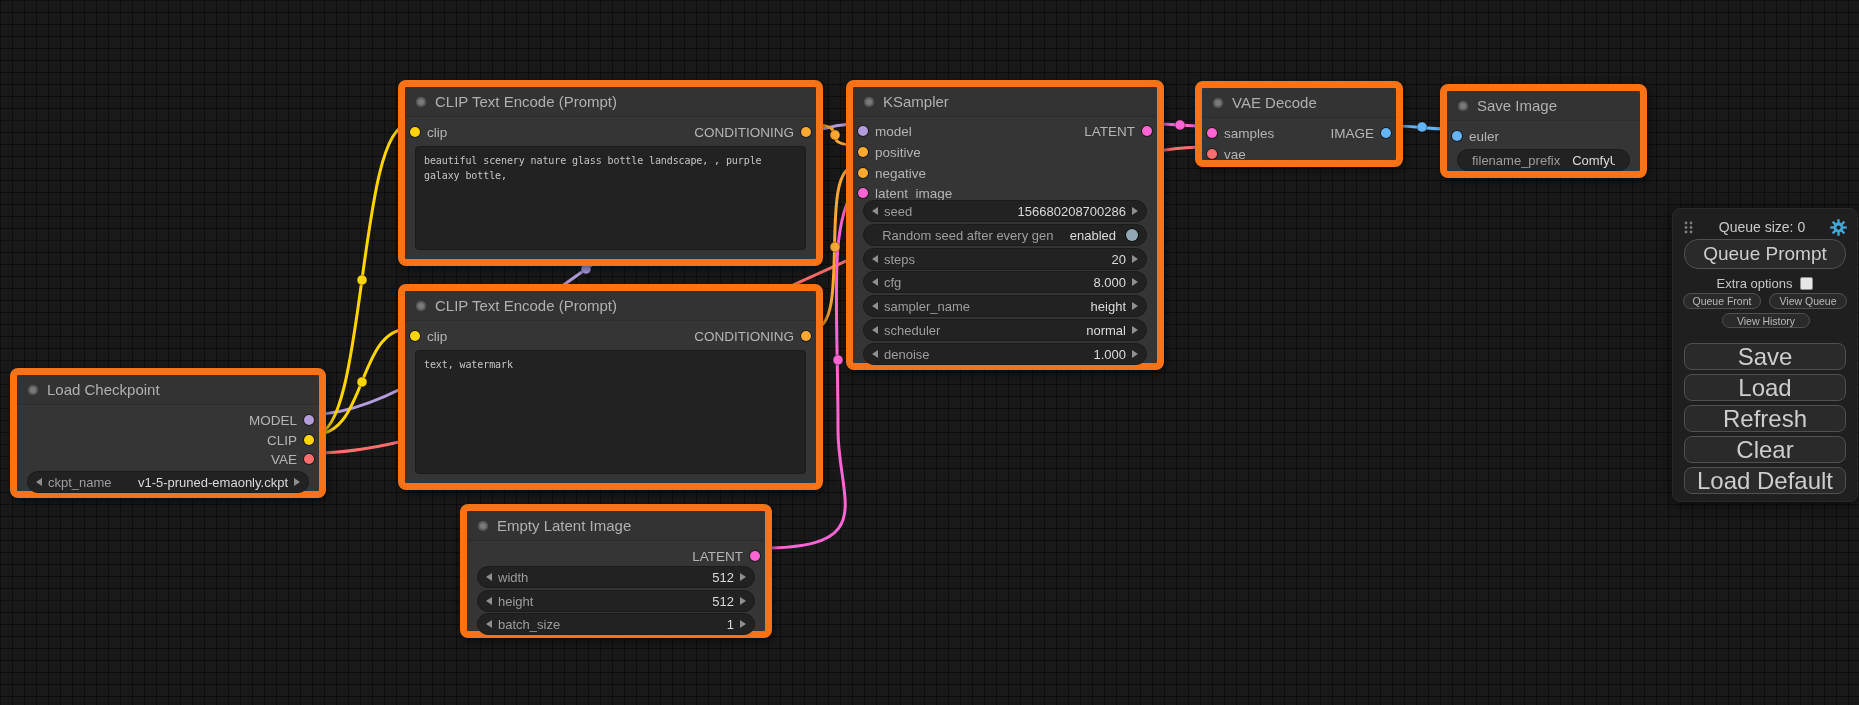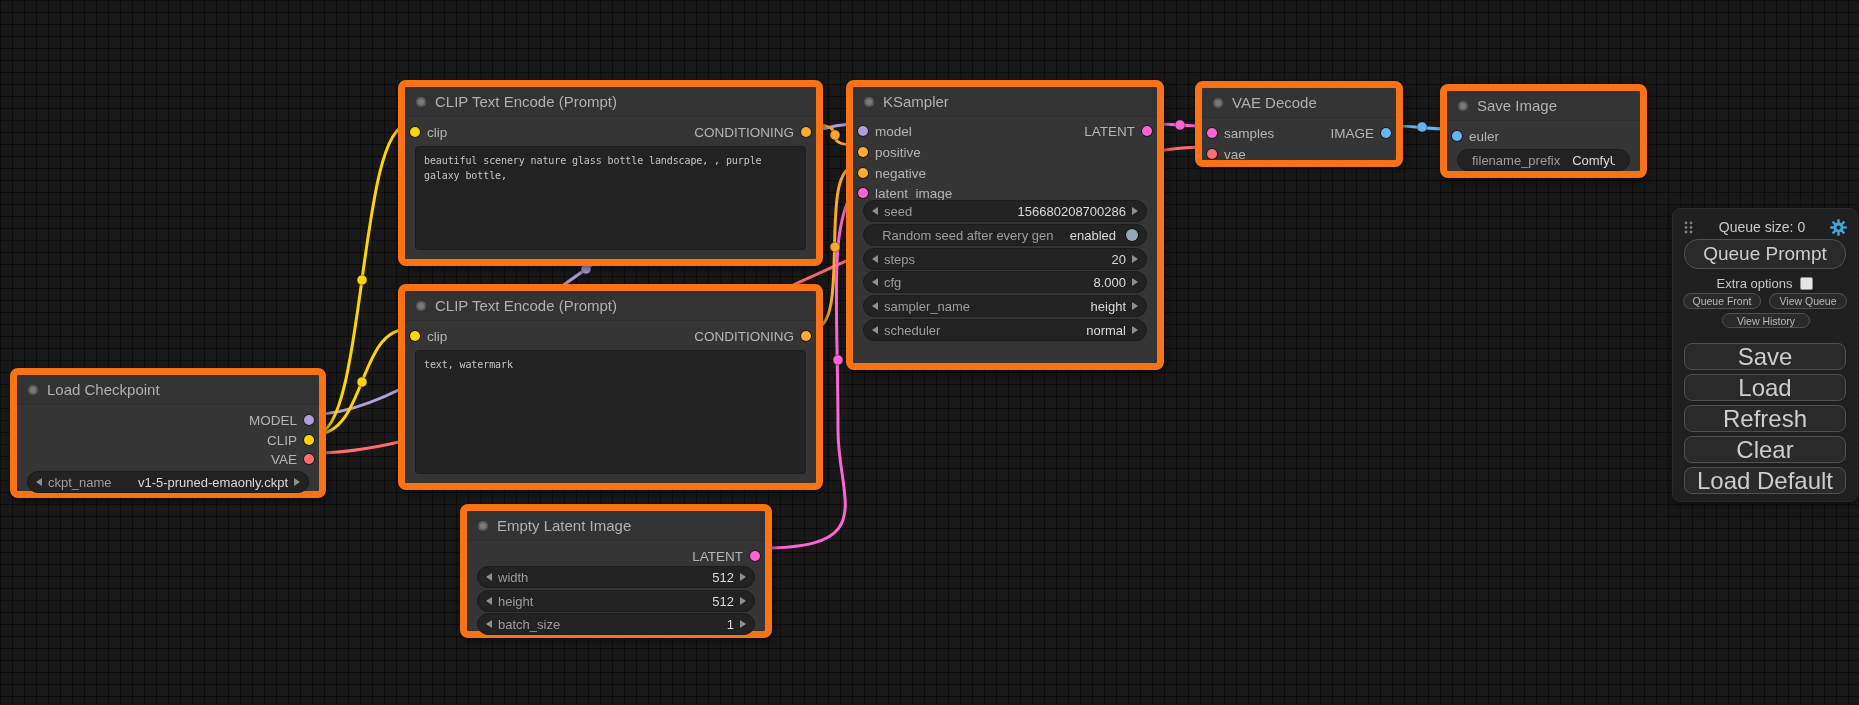--- a/index.html
+++ b/index.html
@@ -180,20 +180,26 @@
   <div class="widget" style="top:208px">
     <span class="arrow-l"></span>
     <span class="w-label">sampler_name</span>
     <span class="w-value">height</span>
     <span class="arrow-r"></span>
   </div>
   <div class="widget" style="top:232px">
     <span class="arrow-l"></span>
     <span class="w-label">scheduler</span>
     <span class="w-value">normal</span>
+    <span class="arrow-r"></span>
+  </div>
+  <div class="widget" style="top:256px">
+    <span class="arrow-l"></span>
+    <span class="w-label">denoise</span>
+    <span class="w-value">1.000</span>
     <span class="arrow-r"></span>
   </div>
 </div>
 
 <div class="node" style="left:1195px;top:81px;width:208px;height:86px;">
   <div class="node-title">
     <span class="title-dot" style="background-color: rgb(122, 122, 122);"></span>
     <span>VAE Decode</span>
   </div>
   <div class="slot in" style="top:36px">

